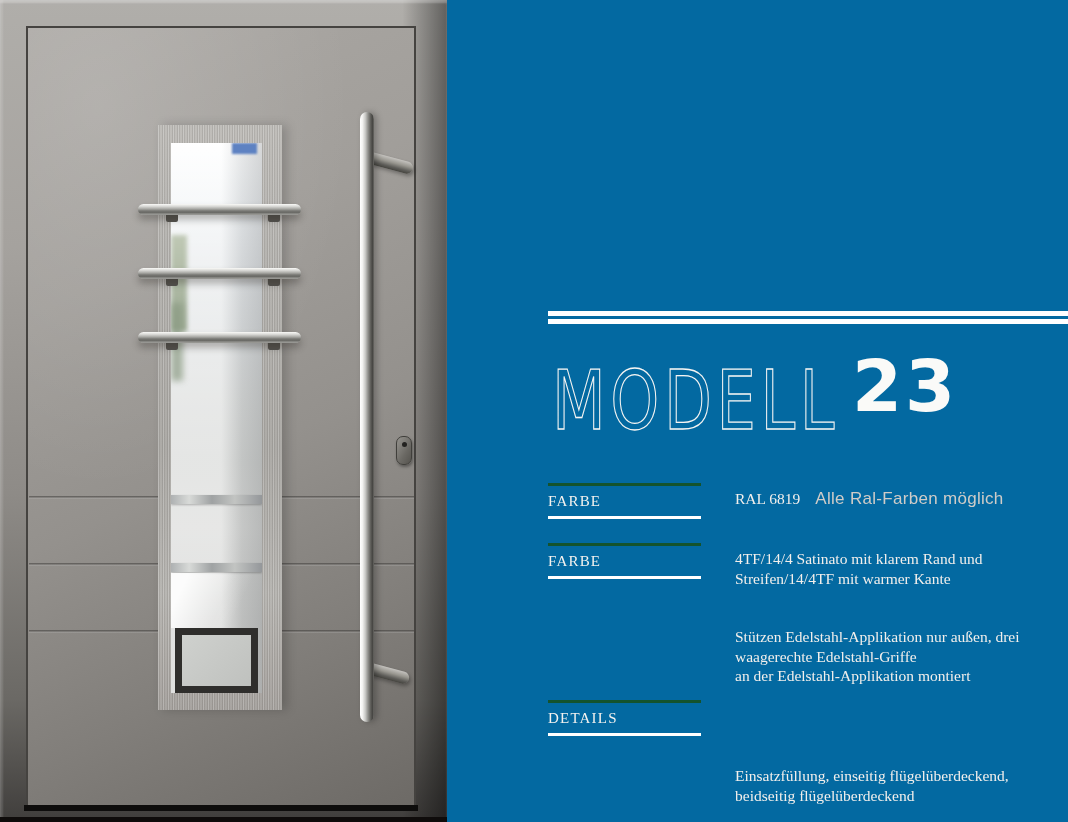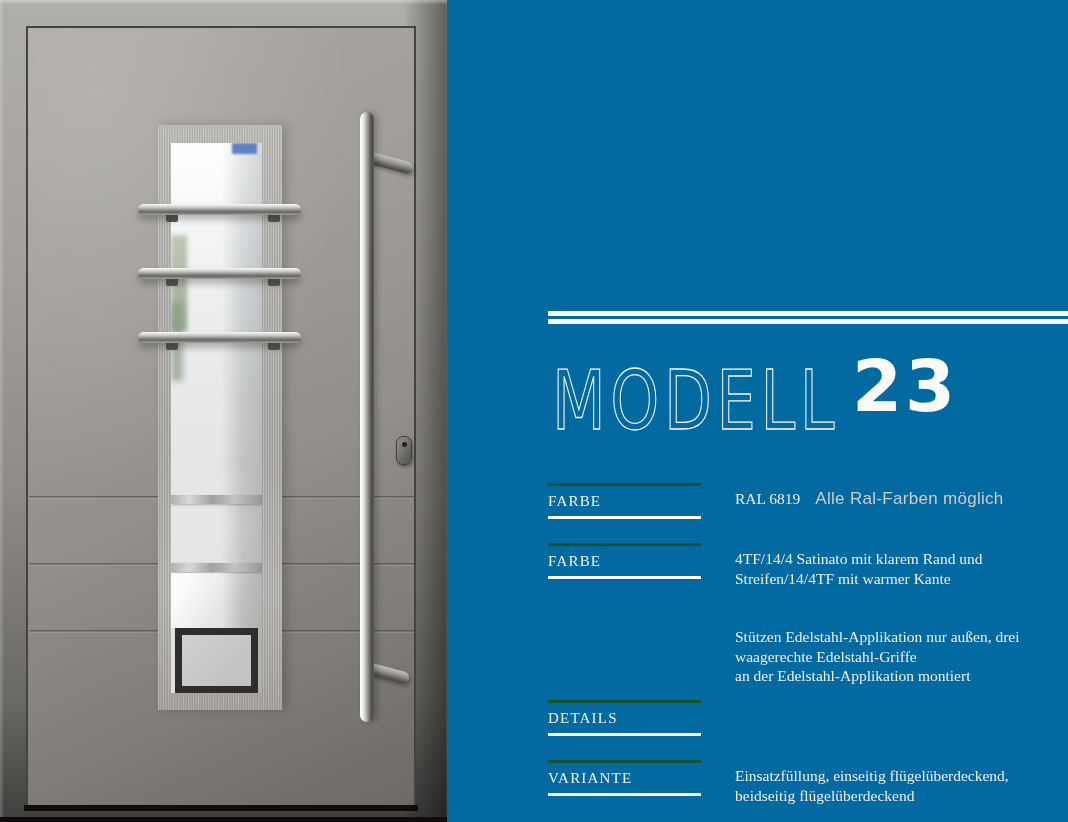--- a/index.html
+++ b/index.html
@@ -156,18 +156,17 @@
     <div class="spec-value">Stützen Edelstahl-Applikation nur außen, drei
 waagerechte Edelstahl-Griffe
 an der Edelstahl-Applikation montiert</div>
   </div>
 
   <div class="spec r4">
     <div class="spec-label">DETAILS</div>
   </div>
 
   <div class="spec r5">
-    <div class="spec-label">VARIANTE</div>
     <div class="spec-value">Einsatzfüllung, einseitig flügelüberdeckend,
 beidseitig flügelüberdeckend</div>
   </div>
 
 </div>
 
 </body></html>

